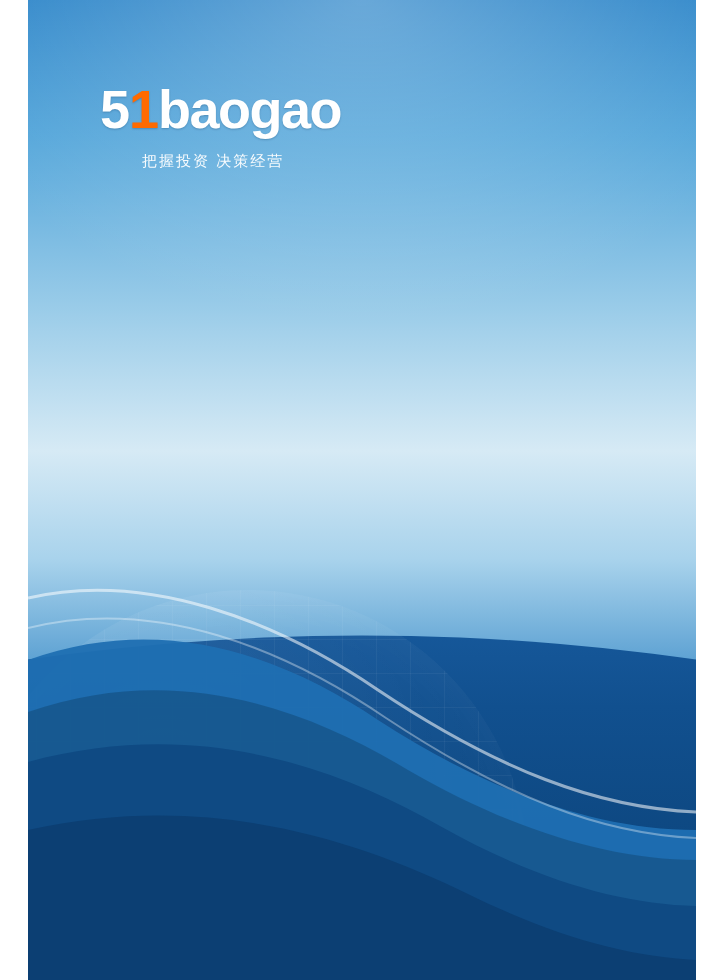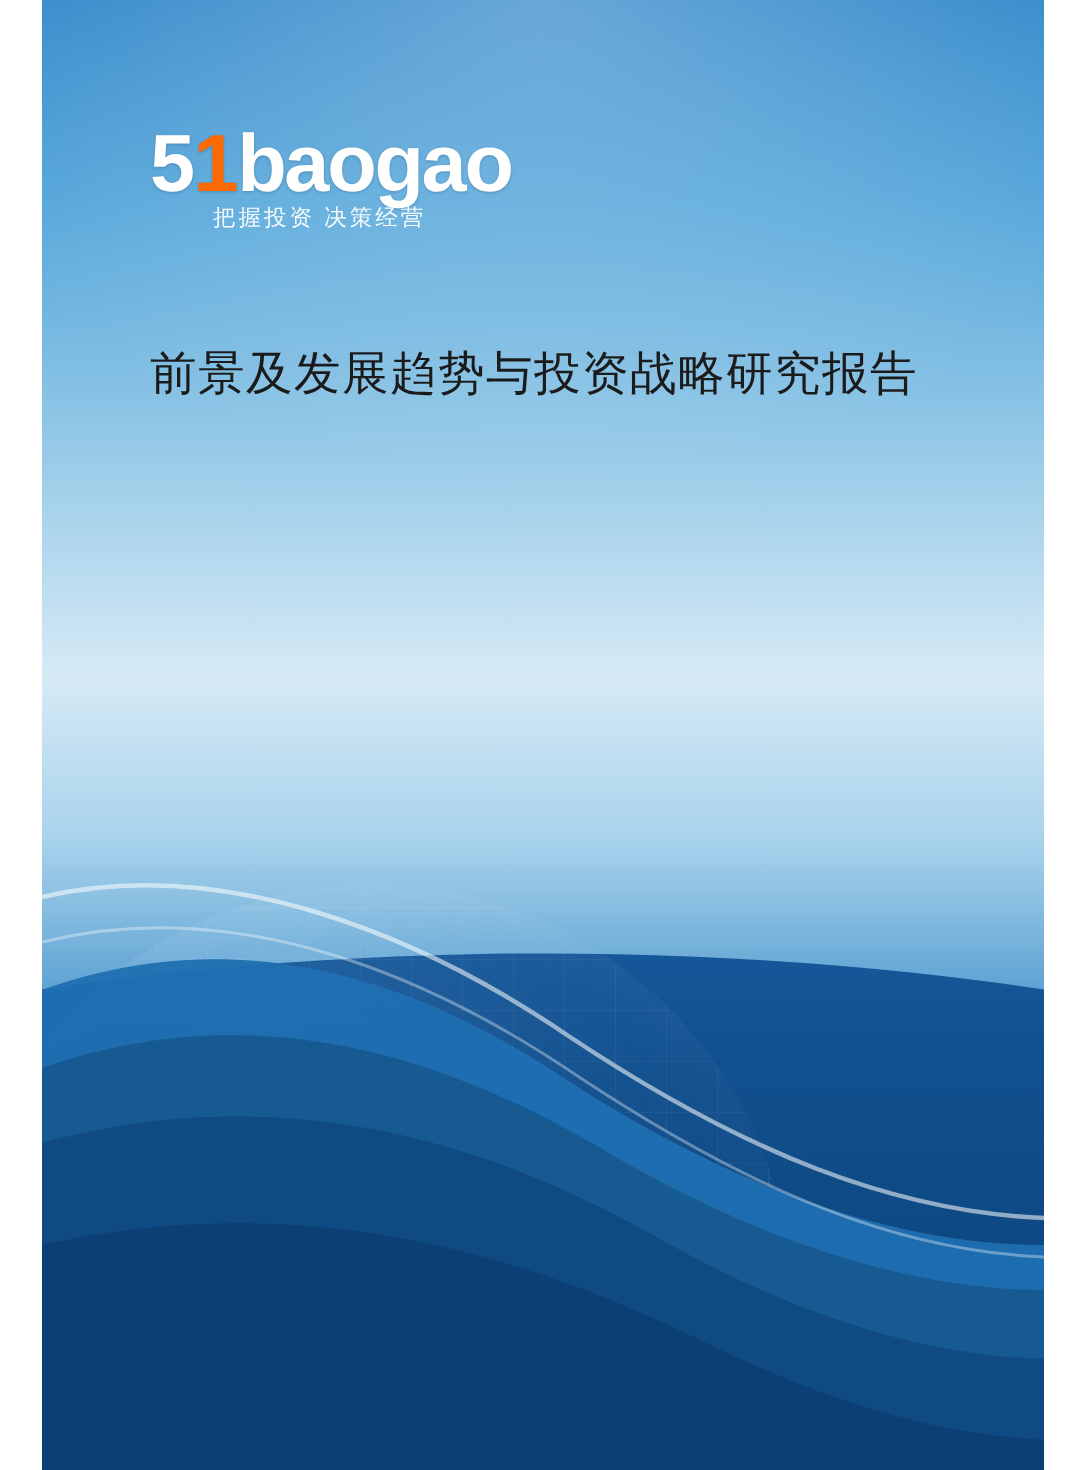--- a/index.html
+++ b/index.html
@@ -95,21 +95,21 @@
     color: #ffffff;
   }
   .logo-mark .one {
     color: #ff6a00;
   }
   .logo-mark .word {
     color: #ffffff;
     letter-spacing: -1.5px;
   }
   .logo-sub {
-    margin-top: 0;
+    margin-top: 16px;
     margin-left: 42px;
     font-size: 15px;
     letter-spacing: 2px;
     color: #ffffff;
     opacity: 0.95;
     white-space: nowrap;
   }
   .title-block {
     position: absolute;
     left: 72px;
@@ -146,17 +146,16 @@
       <path d="M0,402 C170,356 310,408 412,466 C508,520 592,544 668,546 L668,620 L0,620 Z" fill="#0f4a83"></path>
       <path d="M0,470 C180,430 330,480 440,534 C530,578 600,596 668,600 L668,620 L0,620 Z" fill="#0c3f73"></path>
     </svg>
 
     <div class="logo">
       <div class="logo-mark"><span class="five">5</span><span class="one">1</span><span class="word">baogao</span></div>
       <div class="logo-sub">把握投资 决策经营</div>
     </div>
 
     <div class="title-block">
-      <div class="title-line">前景及发展趋势与投资战略研究报告</div>
     </div>
 
   </div>
 </div>
 
 </body></html>

